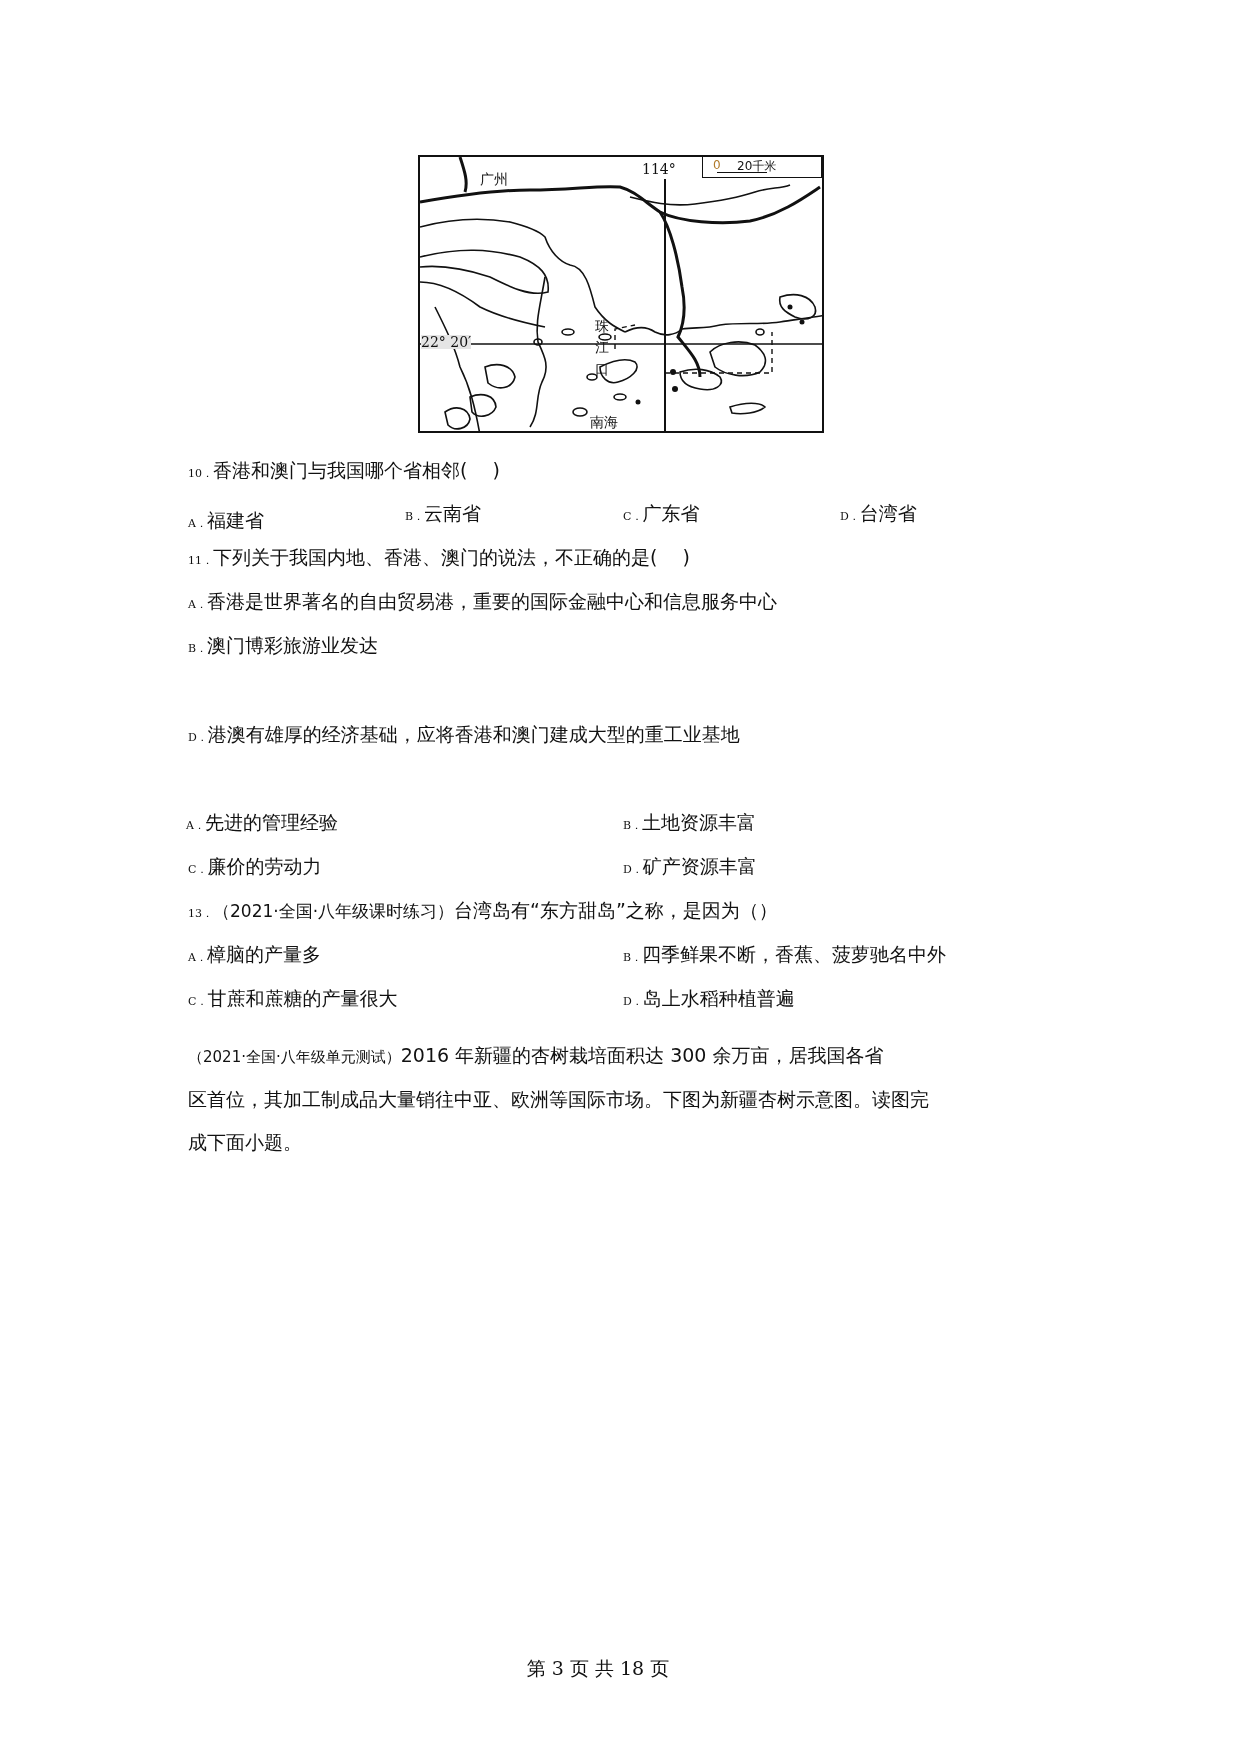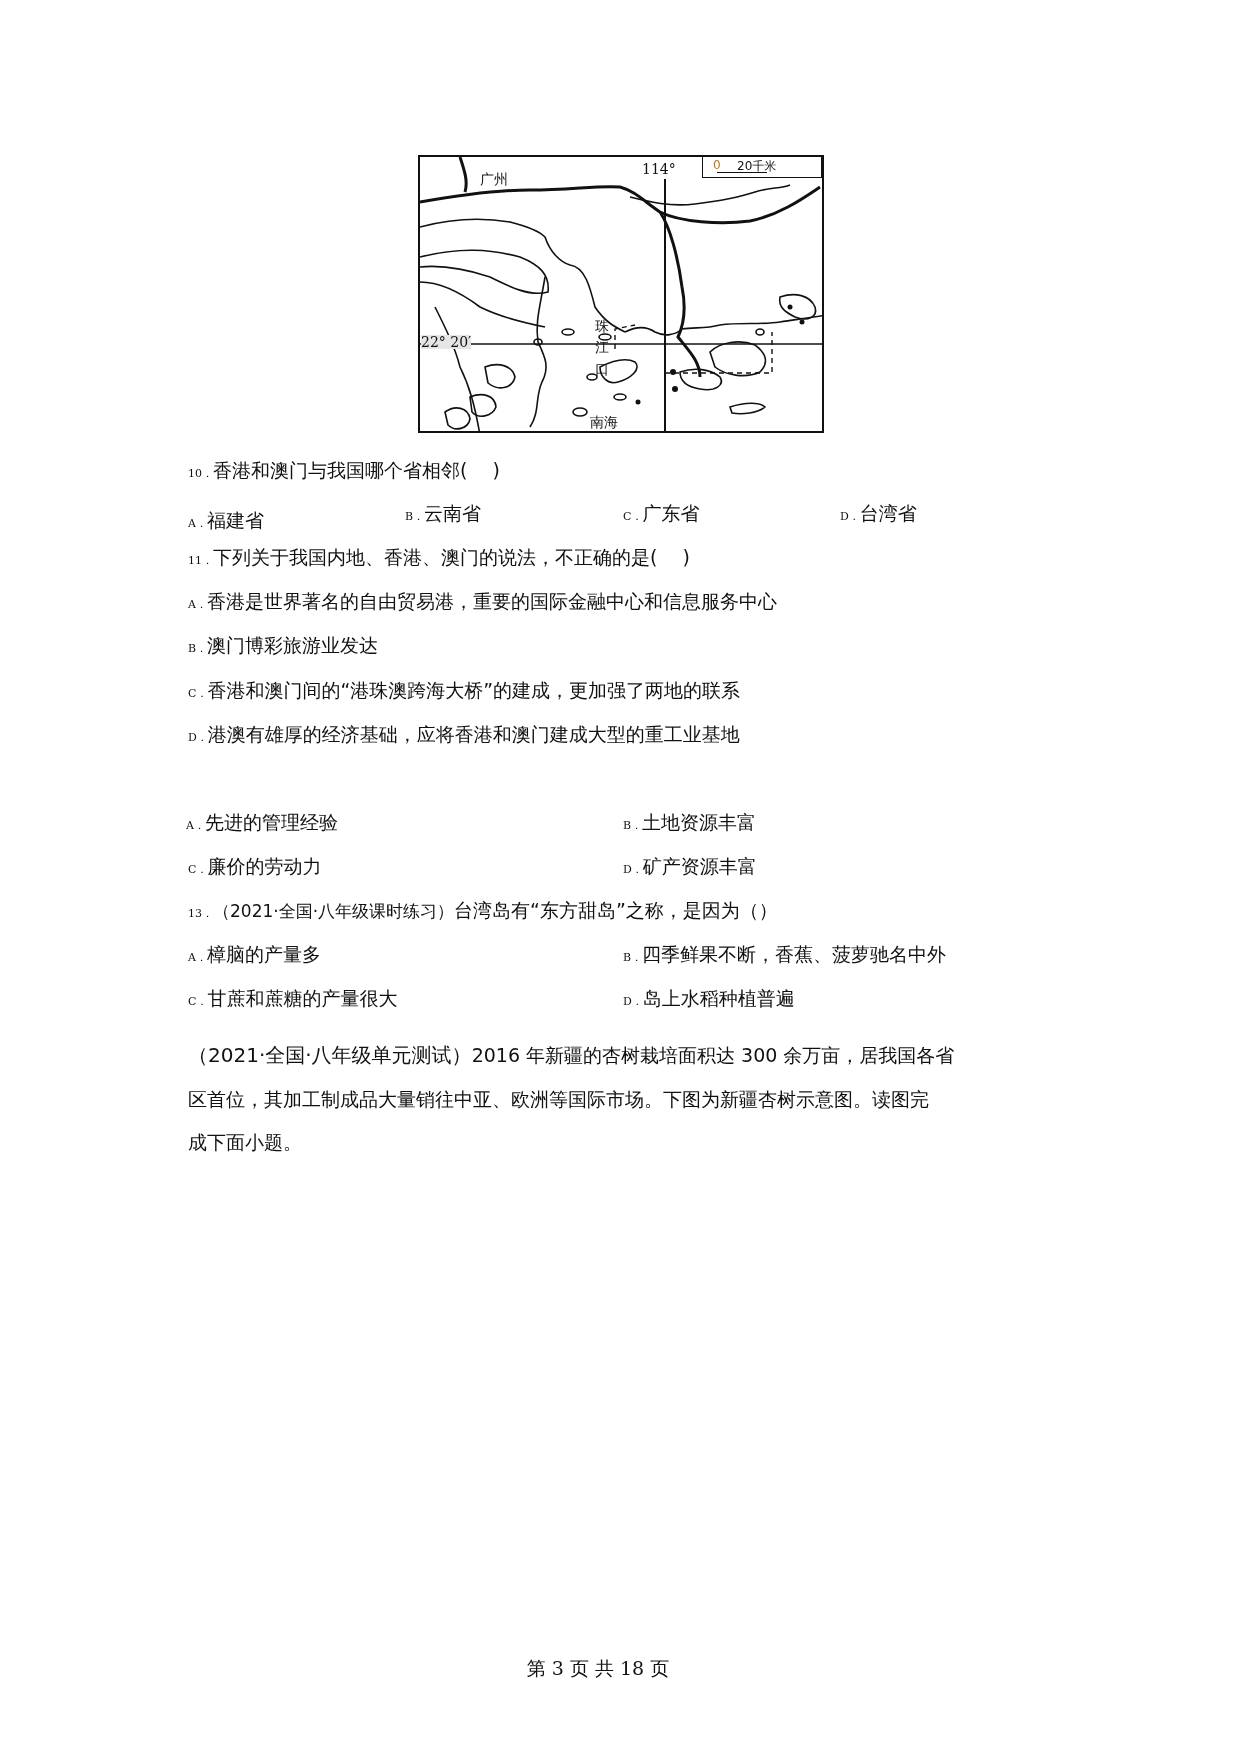--- a/index.html
+++ b/index.html
@@ -96,36 +96,35 @@
   <div class="opt" style="left:188px; top:501px;margin-top:7px;"><span class="serif">A．</span><span>福建省</span></div>
   <div class="opt" style="left:405px; top:501px;"><span class="serif">B．</span><span>云南省</span></div>
   <div class="opt" style="left:623px; top:501px;"><span class="serif">C．</span><span>广东省</span></div>
   <div class="opt" style="left:840px; top:501px;"><span class="serif">D．</span><span>台湾省</span></div>
 
   <div class="line" style="top:545px;">
     <span class="serif">11．</span><span>下列关于我国内地、香港、澳门的说法，不正确的是(　 )</span>
   </div>
   <div class="opt" style="left:188px; top:589px;"><span class="serif">A．</span><span>香港是世界著名的自由贸易港，重要的国际金融中心和信息服务中心</span></div>
   <div class="opt" style="left:188px; top:633px;"><span class="serif">B．</span><span>澳门博彩旅游业发达</span></div>
-  <div class="opt" style="left:188px; top:678px;"><span class="serif">C．</span><span>香港和澳门间的“港珠澳跨海大桥”的建成，更加强了两地的联系</span></div>
   <div class="opt" style="left:188px; top:722px;"><span class="serif">D．</span><span>港澳有雄厚的经济基础，应将香港和澳门建成大型的重工业基地</span></div>
 
   <div class="opt" style="left:186px; top:810px;"><span class="serif">A．</span><span>先进的管理经验</span></div>
   <div class="opt" style="left:623px; top:810px;"><span class="serif">B．</span><span>土地资源丰富</span></div>
   <div class="opt" style="left:188px; top:854px;"><span class="serif">C．</span><span>廉价的劳动力</span></div>
   <div class="opt" style="left:623px; top:854px;"><span class="serif">D．</span><span>矿产资源丰富</span></div>
 
   <div class="line" style="top:898px;">
     <span class="serif">13．</span><span style="font-size:17px;">（2021·全国·八年级课时练习）</span><span>台湾岛有“东方甜岛”之称，是因为（）</span>
   </div>
   <div class="opt" style="left:188px; top:942px;"><span class="serif">A．</span><span>樟脑的产量多</span></div>
   <div class="opt" style="left:623px; top:942px;"><span class="serif">B．</span><span>四季鲜果不断，香蕉、菠萝驰名中外</span></div>
   <div class="opt" style="left:188px; top:986px;"><span class="serif">C．</span><span>甘蔗和蔗糖的产量很大</span></div>
   <div class="opt" style="left:623px; top:986px;"><span class="serif">D．</span><span>岛上水稻种植普遍</span></div>
 
   <div class="para" style="top:1043px;">
-    <span style="font-size:20px;">（2021·全国·八年级单元测试）</span><span>2016 年新疆的杏树栽培面积达 300 余万亩，居我国各省</span>
+    <span style="font-size:15px;">（2021·全国·八年级单元测试）</span><span>2016 年新疆的杏树栽培面积达 300 余万亩，居我国各省</span>
   </div>
   <div class="para" style="top:1130px;">成下面小题。</div>
   <div class="para" style="top:1087px;">区首位，其加工制成品大量销往中亚、欧洲等国际市场。下图为新疆杏树示意图。读图完</div>
 
   <div class="footer">第 3 页 共 18 页</div>
 </div>
 
 </body></html>

